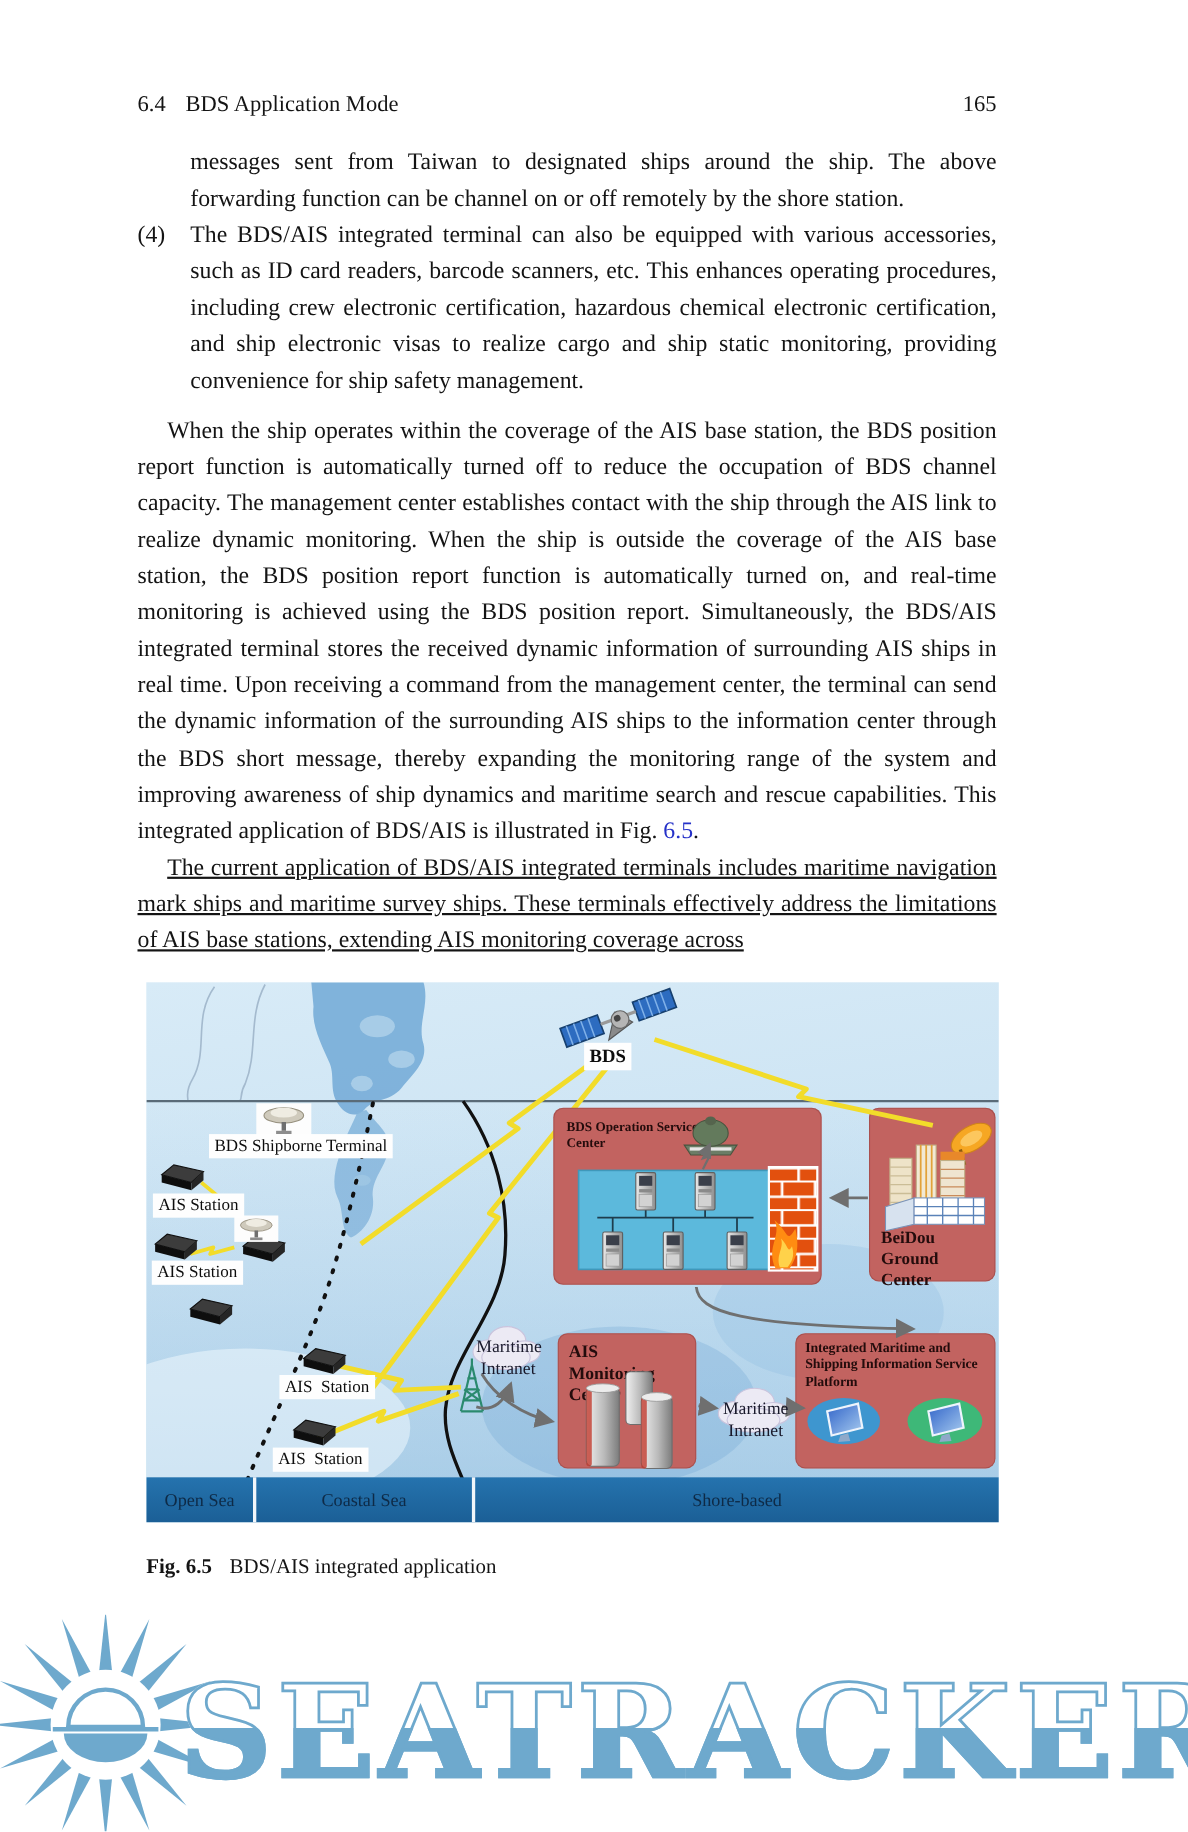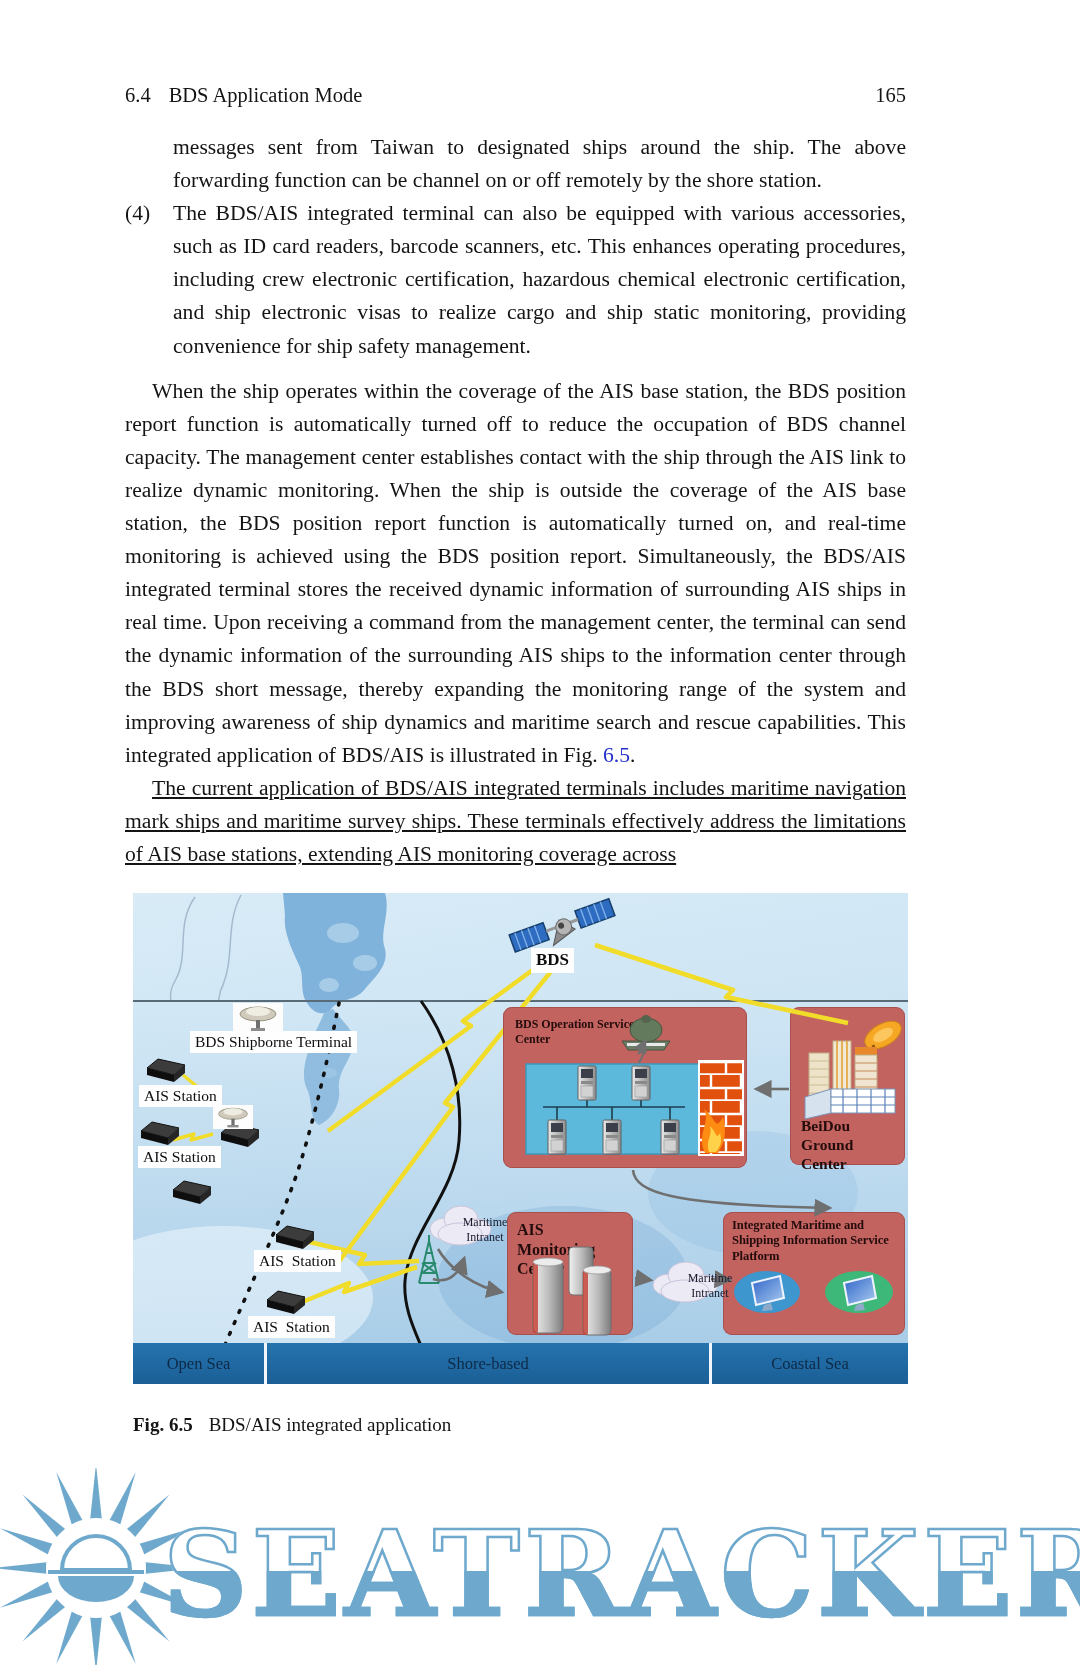--- a/index.html
+++ b/index.html
@@ -23,25 +23,25 @@
   .figure{position:absolute;left:133px;top:893px;width:775px;height:491px;overflow:hidden;
           background:linear-gradient(172deg,#d8ebf7 0%,#cbe3f3 45%,#bedcf0 100%);}
   .figure svg.layer{position:absolute;left:0;top:0;pointer-events:none;}
   .z1{z-index:1;} .z3{z-index:3;}
   .rbox{position:absolute;z-index:2;background:#c26360;border-radius:9px;
         box-shadow:inset 0 0 0 1px rgba(150,66,64,.55);}
   .rbox .btitle{color:#240c0c;font-weight:bold;line-height:1.22;}
   .flabel{position:absolute;z-index:4;background:#fefefe;color:#0d0d0d;padding:0 5px;
           font-size:15.5px;white-space:pre;line-height:1.45;}
   .cloudtxt{position:absolute;z-index:4;background:transparent;color:#18182a;text-align:center;
-            font-size:12px;line-height:1.25;margin-left:23px;}
+            font-size:16px;line-height:1.25;}
   .seabar{position:absolute;z-index:2;left:0;top:450px;width:775px;height:41px;display:flex;
           background:linear-gradient(#2573ae,#1b5f96);}
   .seg{display:flex;align-items:center;justify-content:center;color:#0e2a46;font-size:16.5px;}
-  .seg1{width:131px;} .seg2{width:196px;border-left:3px solid #f2f6fa;}
+  .seg1{width:97px;} .seg2{width:196px;border-left:3px solid #f2f6fa;}
   .seg3{flex:1;border-left:3px solid #f2f6fa;}
   
   .caption{position:absolute;left:133px;top:1414px;font-size:19px;}
   .caption .tag{font-weight:bold;margin-right:16px;}
   
   .wm-text{position:absolute;left:163px;top:1516px;width:917px;z-index:5;
            font-family:"DejaVu Serif",serif;font-weight:bold;font-size:117px;line-height:1;
            letter-spacing:4px;white-space:nowrap;color:#6ea9cd;
            background:linear-gradient(180deg,#ffffff 0%,#ffffff 47%,#6ea9cd 47%,#6ea9cd 100%);
            -webkit-background-clip:text;background-clip:text;
@@ -162,22 +162,22 @@
     </div>
     <div class="rbox" style="left:374px;top:319px;width:126px;height:123px;">
       <div class="btitle" style="padding:8px 0 0 10px;width:108px;font-size:16px;">AIS Monitoring Center</div>
     </div>
     <div class="rbox" style="left:590px;top:319px;width:182px;height:123px;">
       <div class="btitle" style="padding:6px 0 0 9px;width:170px;font-size:12.6px;letter-spacing:-0.1px;">Integrated Maritime and Shipping Information Service Platform</div>
     </div>
 
     <div class="seabar">
       <div class="seg seg1">Open Sea</div>
+      <div class="seg seg2">Coastal Sea</div>
       <div class="seg seg3">Shore-based</div>
-      <div class="seg seg2">Coastal Sea</div>
     </div>
 
     <svg class="layer z3" width="775" height="491" viewBox="0 0 775 491">
       <defs>
         <linearGradient id="gSrv" x1="0" y1="0" x2="1" y2="0">
           <stop offset="0" stop-color="#e8e8e8"></stop>
             <stop offset="1" stop-color="#8f8f8f"></stop>
         </linearGradient>
         <linearGradient id="gSil" x1="0" y1="0" x2="1" y2="0">
           <stop offset="0" stop-color="#f0f0f0"></stop>

